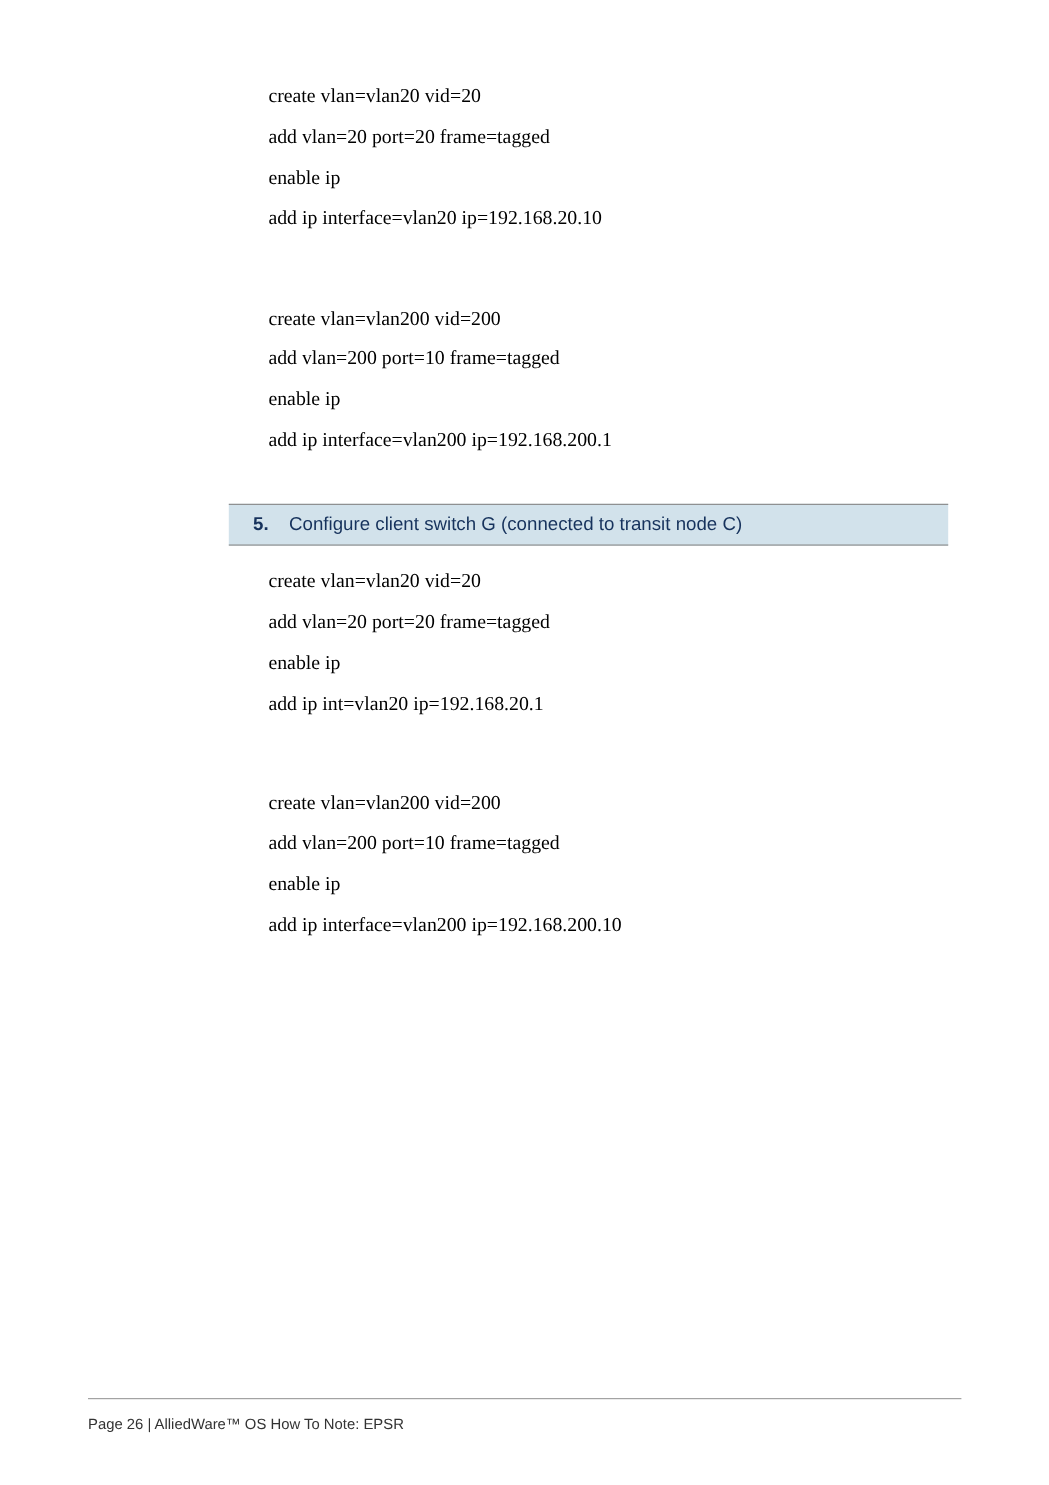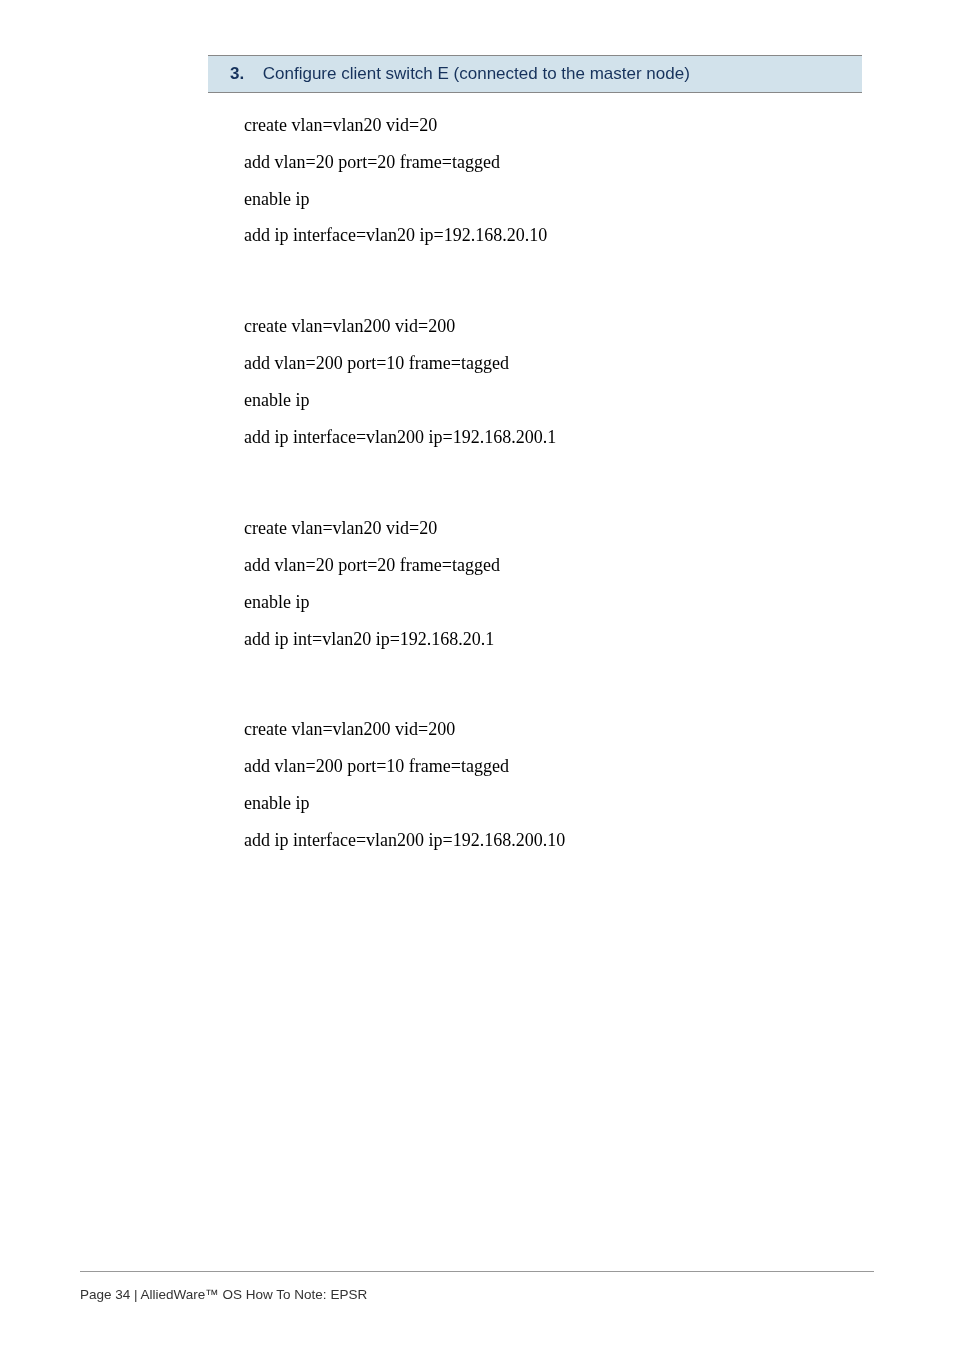--- a/index.html
+++ b/index.html
@@ -74,42 +74,42 @@
   }
 </style>
 </head>
 <body>
 
 <div class="page">
 
 
   <div class="content">
 
-    <div class="step-bar">
-      <span class="num">3.</span>
-      <span class="text">Configure client switch E (connected to the master node)</span>
-    </div>
     <div class="code-block">create vlan=vlan20 vid=20
 add vlan=20 port=20 frame=tagged
 enable ip
 add ip interface=vlan20 ip=192.168.20.10</div>
 
     <div class="code-block">create vlan=vlan200 vid=200
 add vlan=200 port=10 frame=tagged
 enable ip
 add ip interface=vlan200 ip=192.168.200.1</div>
 
+    <div class="step-bar">
+      <span class="num">5.</span>
+      <span class="text">Configure client switch G (connected to transit node C)</span>
+    </div>
     <div class="code-block">create vlan=vlan20 vid=20
 add vlan=20 port=20 frame=tagged
 enable ip
 add ip int=vlan20 ip=192.168.20.1</div>
 
     <div class="code-block">create vlan=vlan200 vid=200
 add vlan=200 port=10 frame=tagged
 enable ip
 add ip interface=vlan200 ip=192.168.200.10</div>
 
   </div>
 
   <div class="footer-rule"></div>
-  <div class="footer-text">Page 34 | AlliedWare™ OS How To Note: EPSR</div>
+  <div class="footer-text">Page 26 | AlliedWare™ OS How To Note: EPSR</div>
 
 </div>
 
 </body></html>

